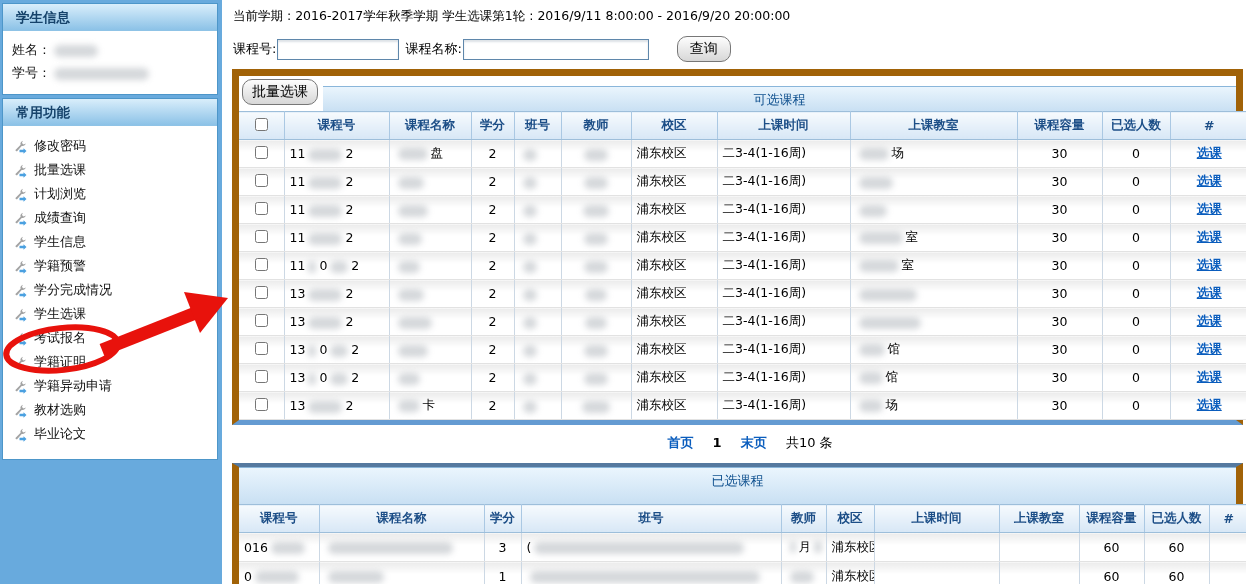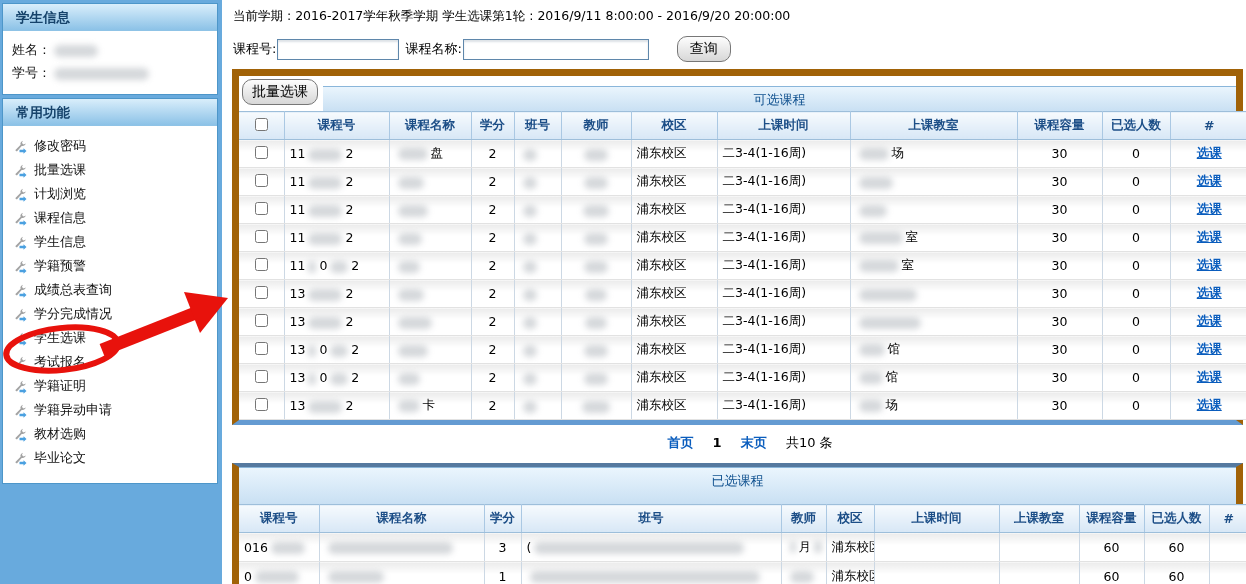--- a/index.html
+++ b/index.html
@@ -116,48 +116,39 @@
             </span>
             <span>计划浏览</span>
           </li>
           <li>
             <span class="mi">
               <svg width="16" height="15" viewBox="0 0 16 15">
                 <path fill="#a3a3a3" d="M2.2 11.2 L7.6 5.8 C7.0 4.2 7.9 2.2 9.9 1.7 L8.9 3.9 10.6 5.6 12.8 4.6 C12.3 6.6 10.3 7.5 8.7 6.9 L3.9 12.6 Z"></path>
                 <path fill="#4aa0e0" d="M6.5 10.8 L10.5 10.8 10.5 9.3 13.5 12 10.5 14.7 10.5 13.2 6.5 13.2 Z"></path>
               </svg>
             </span>
-            <span>课程信息</span>
+            <span>成绩查询</span>
           </li>
           <li>
             <span class="mi">
               <svg width="16" height="15" viewBox="0 0 16 15">
                 <path fill="#a3a3a3" d="M2.2 11.2 L7.6 5.8 C7.0 4.2 7.9 2.2 9.9 1.7 L8.9 3.9 10.6 5.6 12.8 4.6 C12.3 6.6 10.3 7.5 8.7 6.9 L3.9 12.6 Z"></path>
                 <path fill="#4aa0e0" d="M6.5 10.8 L10.5 10.8 10.5 9.3 13.5 12 10.5 14.7 10.5 13.2 6.5 13.2 Z"></path>
               </svg>
             </span>
             <span>学生信息</span>
           </li>
           <li>
             <span class="mi">
               <svg width="16" height="15" viewBox="0 0 16 15">
                 <path fill="#a3a3a3" d="M2.2 11.2 L7.6 5.8 C7.0 4.2 7.9 2.2 9.9 1.7 L8.9 3.9 10.6 5.6 12.8 4.6 C12.3 6.6 10.3 7.5 8.7 6.9 L3.9 12.6 Z"></path>
                 <path fill="#4aa0e0" d="M6.5 10.8 L10.5 10.8 10.5 9.3 13.5 12 10.5 14.7 10.5 13.2 6.5 13.2 Z"></path>
               </svg>
             </span>
             <span>学籍预警</span>
-          </li>
-          <li>
-            <span class="mi">
-              <svg width="16" height="15" viewBox="0 0 16 15">
-                <path fill="#a3a3a3" d="M2.2 11.2 L7.6 5.8 C7.0 4.2 7.9 2.2 9.9 1.7 L8.9 3.9 10.6 5.6 12.8 4.6 C12.3 6.6 10.3 7.5 8.7 6.9 L3.9 12.6 Z"></path>
-                <path fill="#4aa0e0" d="M6.5 10.8 L10.5 10.8 10.5 9.3 13.5 12 10.5 14.7 10.5 13.2 6.5 13.2 Z"></path>
-              </svg>
-            </span>
-            <span>成绩总表查询</span>
           </li>
           <li>
             <span class="mi">
               <svg width="16" height="15" viewBox="0 0 16 15">
                 <path fill="#a3a3a3" d="M2.2 11.2 L7.6 5.8 C7.0 4.2 7.9 2.2 9.9 1.7 L8.9 3.9 10.6 5.6 12.8 4.6 C12.3 6.6 10.3 7.5 8.7 6.9 L3.9 12.6 Z"></path>
                 <path fill="#4aa0e0" d="M6.5 10.8 L10.5 10.8 10.5 9.3 13.5 12 10.5 14.7 10.5 13.2 6.5 13.2 Z"></path>
               </svg>
             </span>
             <span>学分完成情况</span>
           </li>

